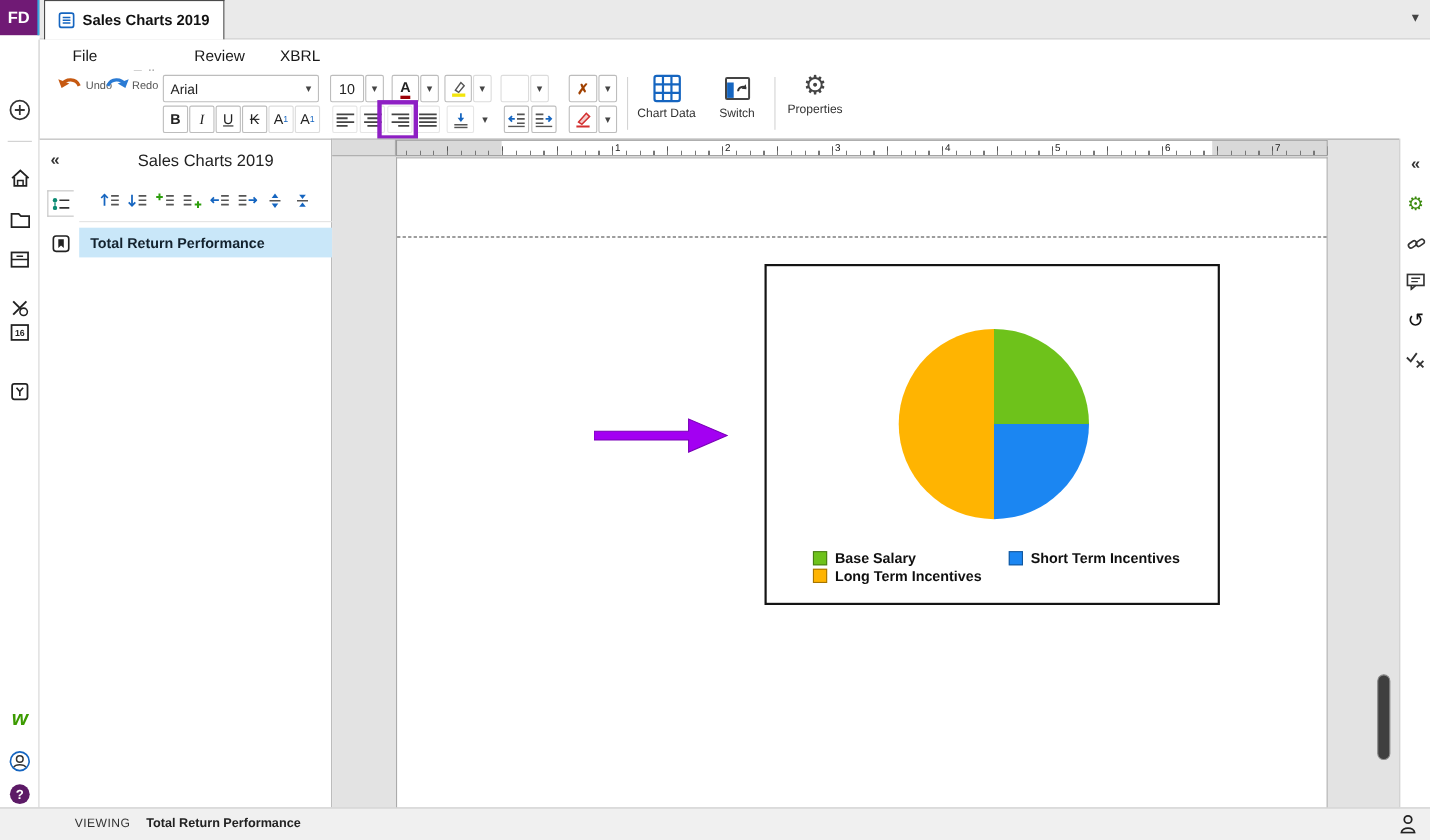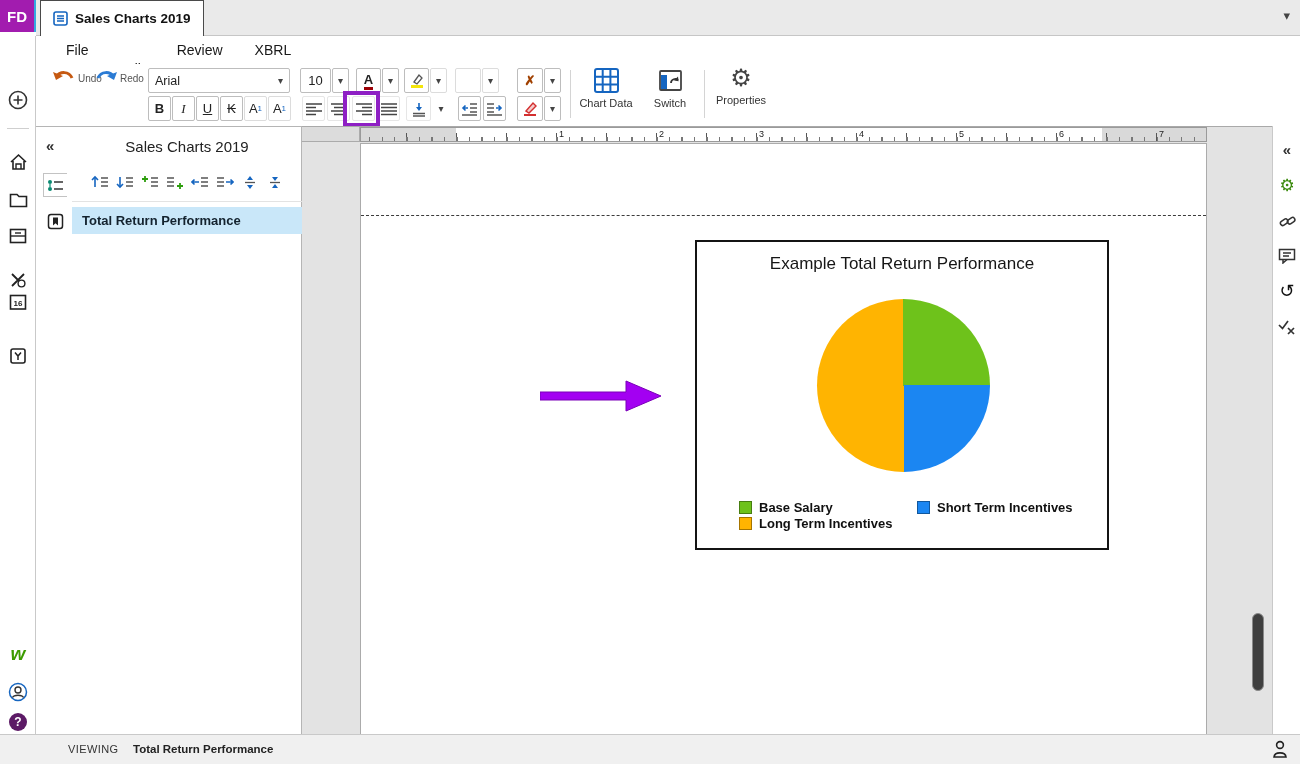--- a/index.html
+++ b/index.html
@@ -2,21 +2,21 @@
 <html><head>
 <meta charset="utf-8">
 <style>
   * { margin:0; padding:0; box-sizing:border-box; }
   html,body { width:1300px; height:764px; overflow:hidden; background:#fff;
     font-family:"Liberation Sans", sans-serif; }
   .abs { position:absolute; }
   #app { position:relative; width:1300px; height:764px; background:#fff; }
 
   
-  #fd-logo { left:0; top:0; width:36px; height:32px; background:#a21caf;
+  #fd-logo { left:0; top:0; width:36px; height:32px; background:#701a75;
     color:#fff; font-weight:bold; font-size:15px; display:flex; align-items:center;
     justify-content:center; border-right:2px solid #35A8E0; }
   #tab-strip { left:36px; top:0; width:1264px; height:36px; background:#EAEAEA;
     border-bottom:1px solid #C6C6C6; }
   #doc-tab { left:4px; top:0; height:36px; min-width:150px; background:#fff;
     border:1px solid #4a4a4a; border-bottom:none; display:flex; align-items:center;
     gap:7px; padding:0 12px; }
   #doc-tab .title { font-size:13.5px; font-weight:600; color:#111; white-space:nowrap; }
   #tab-overflow { right:10px; top:8px; font-size:13px; color:#444; cursor:pointer; }
 
@@ -424,21 +424,20 @@
     </div>
 
     <div id="page" class="abs">
       <div id="header-break" class="abs"></div>
 
       <svg id="arrow" class="abs" viewBox="0 0 122 32">
         <polygon points="0,12 86,12 86,1 121,16 86,31 86,20 0,20" stroke="#7A00B8" stroke-width="1" style="fill: rgb(163, 0, 242);"></polygon>
       </svg>
 
       <div id="chart-frame" class="abs">
-        <div id="chart-title" class="abs">Example Total Return Performance</div>
         <div id="pie" class="abs" style="background: conic-gradient(rgb(110, 194, 27) 0deg, rgb(110, 194, 27) 90deg, rgb(27, 134, 242) 90deg, rgb(27, 134, 242) 180deg, rgb(255, 180, 1) 180deg, rgb(255, 180, 1) 360deg);"></div>
 
         <div class="legend-entry" style="left:42px;top:258px;">
           <span class="legend-swatch" style="background: rgb(110, 194, 27);"></span>
           <span class="legend-label">Base Salary</span>
         </div>
         <div class="legend-entry" style="left:220px;top:258px;">
           <span class="legend-swatch" style="background: rgb(27, 134, 242);"></span>
           <span class="legend-label">Short Term Incentives</span>
         </div>

